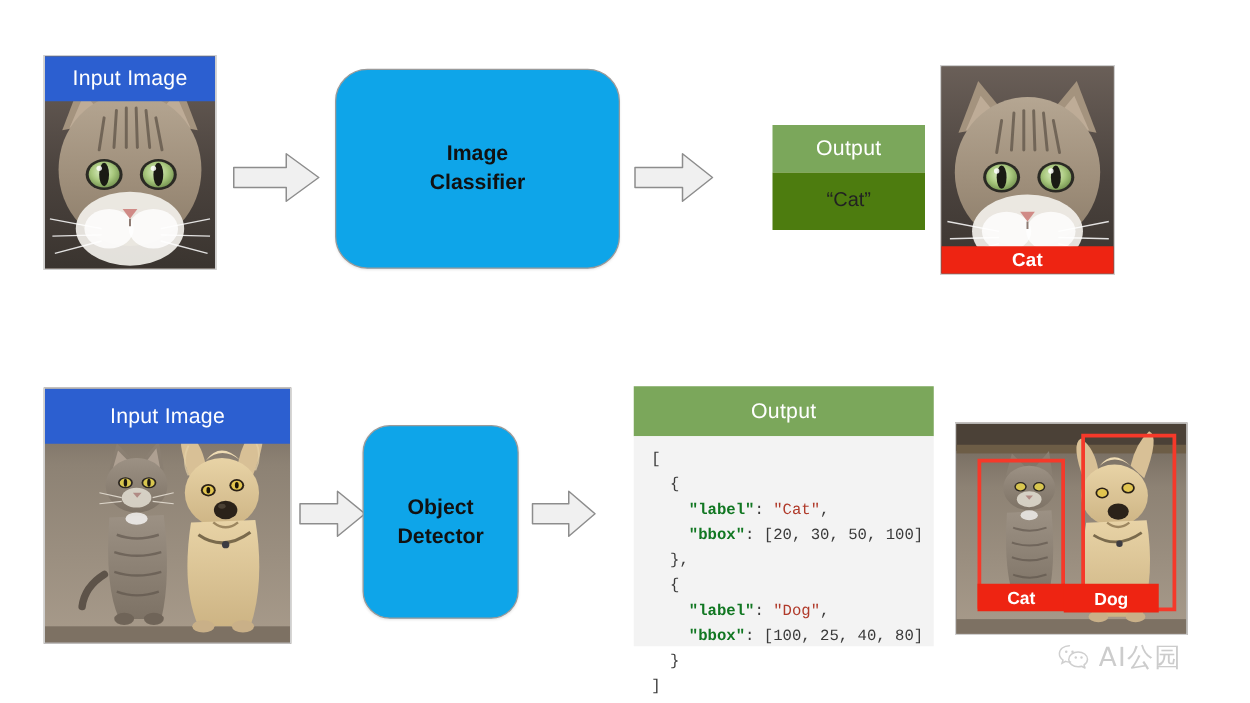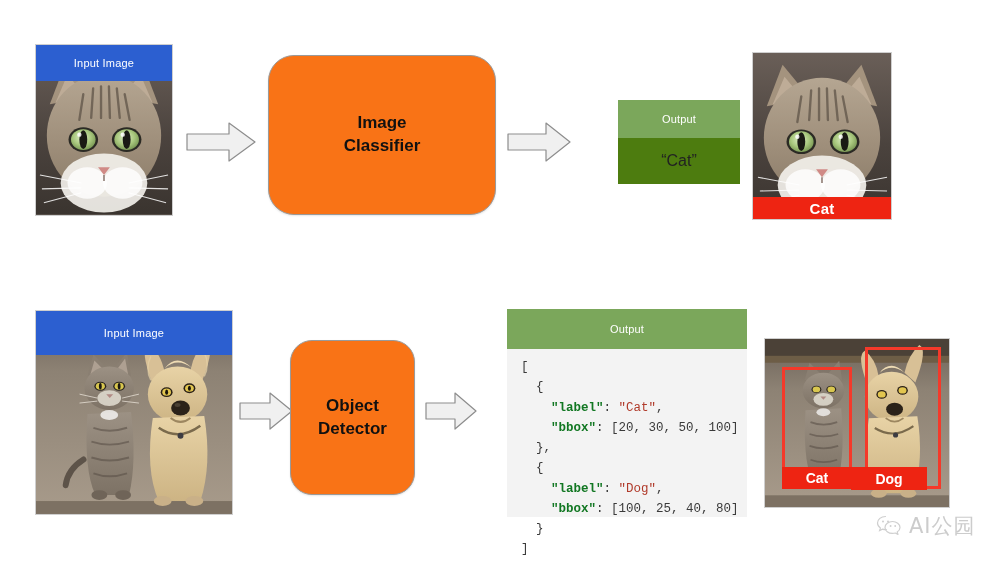--- a/index.html
+++ b/index.html
@@ -10,37 +10,37 @@
     overflow:hidden;
     position:relative;
   }
   .stage{position:absolute;left:0;top:0;width:1000px;height:562px;}
 
   
   .abs{position:absolute;}
 
   .banner{
     display:flex;align-items:center;justify-content:center;
-    color:#ffffff;font-size:11px;letter-spacing:.2px;
+    color:#ffffff;font-size:17px;letter-spacing:.2px;
     box-sizing:border-box;
   }
   .banner.blue{background:#2c5fd0;}
   .banner.green{background:#7ba75b;}
   .banner.red{background:#ee2412;font-weight:bold;font-size:15px;}
 
   .photo{
     position:relative;overflow:hidden;
     background:#6e645c;
     box-sizing:border-box;
   }
   .photo .sky{position:absolute;left:0;top:0;right:0;bottom:0;}
 
   
   .procbox{
-    background:#f97316;
+    background:#0ea5e9;
     border:1px solid #9a9a9a;
     border-radius:26px;
     display:flex;align-items:center;justify-content:center;
     text-align:center;
     font-weight:bold;font-size:17px;color:#111;
     line-height:1.35;
     box-sizing:border-box;
     box-shadow:0 1px 2px rgba(0,0,0,.10);
   }
 
@@ -383,21 +383,21 @@
       </svg>
 
       <div class="bbox" style="left:17px;top:28px;width:70px;height:120px;"></div>
       <div class="bboxlabel" style="left:17px;top:128px;width:70px;height:22px;">Cat</div>
 
       <div class="bbox" style="left:100px;top:8px;width:76px;height:142px;"></div>
       <div class="bboxlabel" style="left:86px;top:128px;width:76px;height:23px;">Dog</div>
     </div>
   </div>
 
-  <div class="wm" style="left:876px;top:512px;">
+  <div class="wm" style="left:846px;top:512px;">
     <svg width="26" height="22" viewBox="0 0 26 22">
       <path d="M9.5 1.5C5 1.5 1.5 4.4 1.5 8c0 2 1.1 3.8 2.9 5L3.6 15.6l2.9-1.5c.9.3 2 .5 3 .5 .3 0 .6 0 .9 0" fill="none" stroke="#cfcfcf" stroke-width="1.2" stroke-linecap="round"></path>
       <circle cx="7" cy="6.4" r="1" fill="#cfcfcf"></circle>
       <circle cx="12" cy="6.4" r="1" fill="#cfcfcf"></circle>
       <path d="M16.5 6.5c4 0 7.5 2.6 7.5 5.9 0 1.9-1.1 3.5-2.8 4.6l.8 2.4-2.7-1.4c-.9.3-1.8.4-2.8.4-4.1 0-7.5-2.6-7.5-5.9s3.4-6 7.5-6z" fill="none" stroke="#cfcfcf" stroke-width="1.2" stroke-linejoin="round"></path>
       <circle cx="14.6" cy="11" r=".95" fill="#cfcfcf"></circle>
       <circle cx="19.2" cy="11" r=".95" fill="#cfcfcf"></circle>
     </svg>
     <span>AI公园</span>
   </div>

